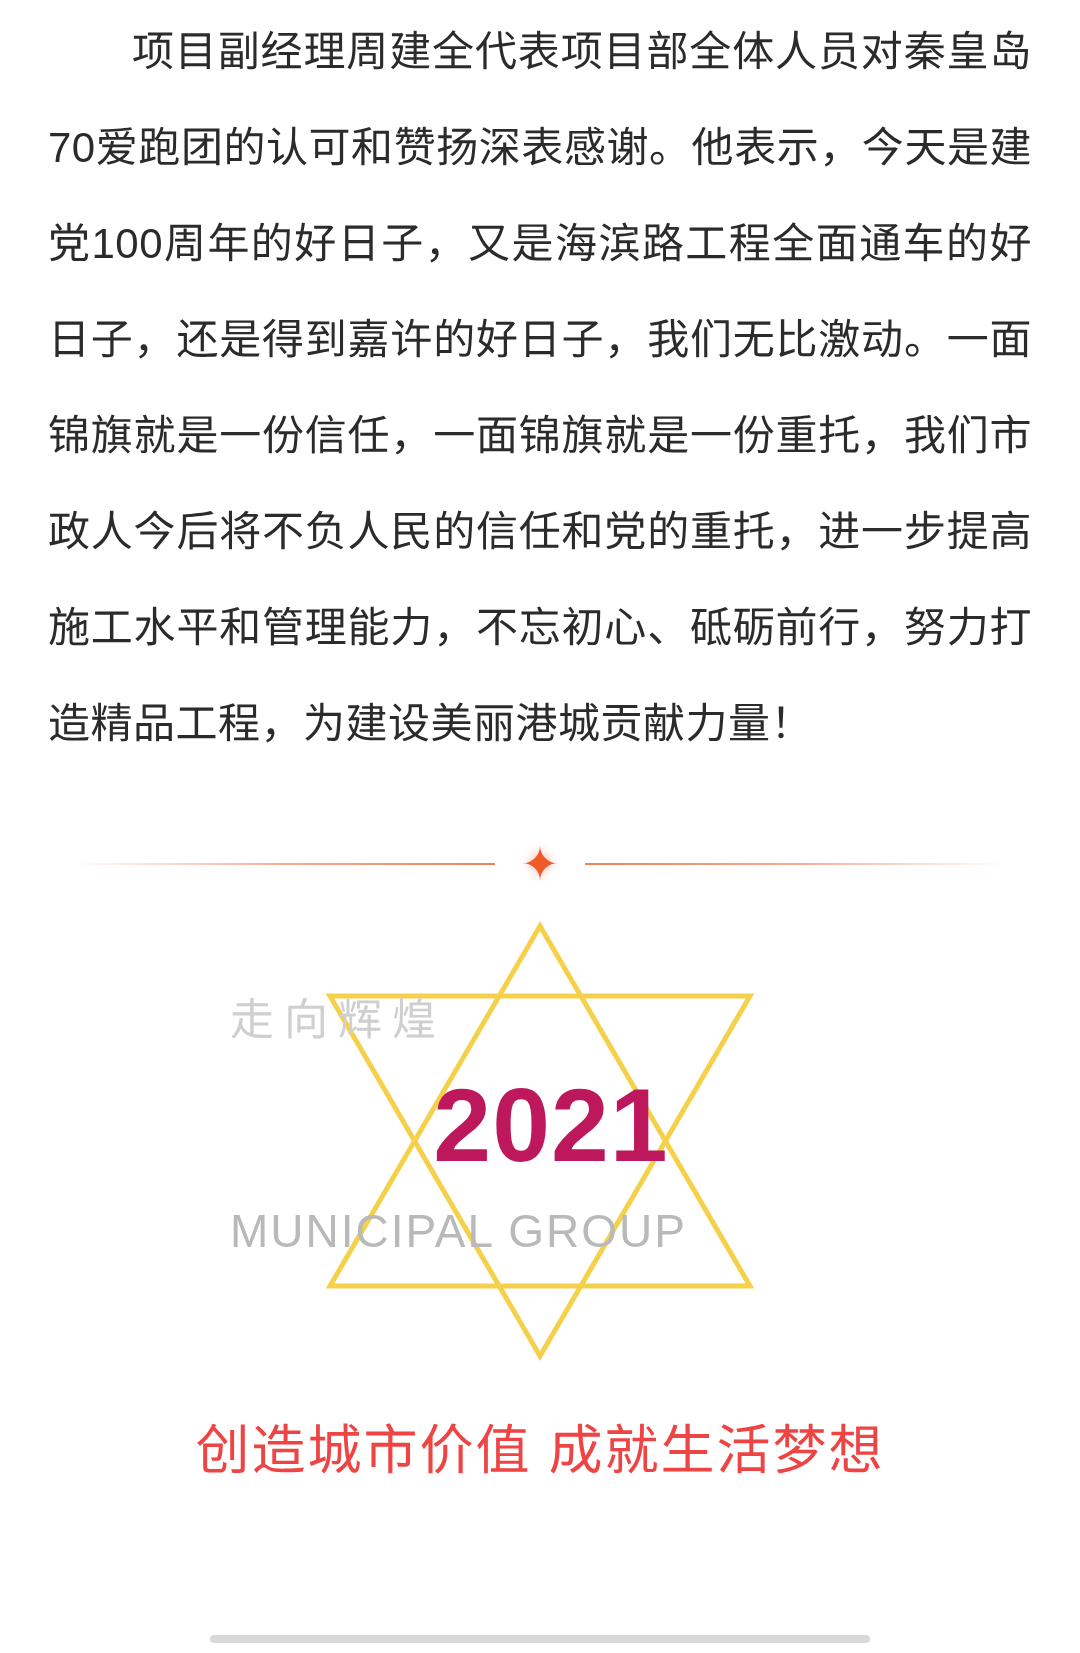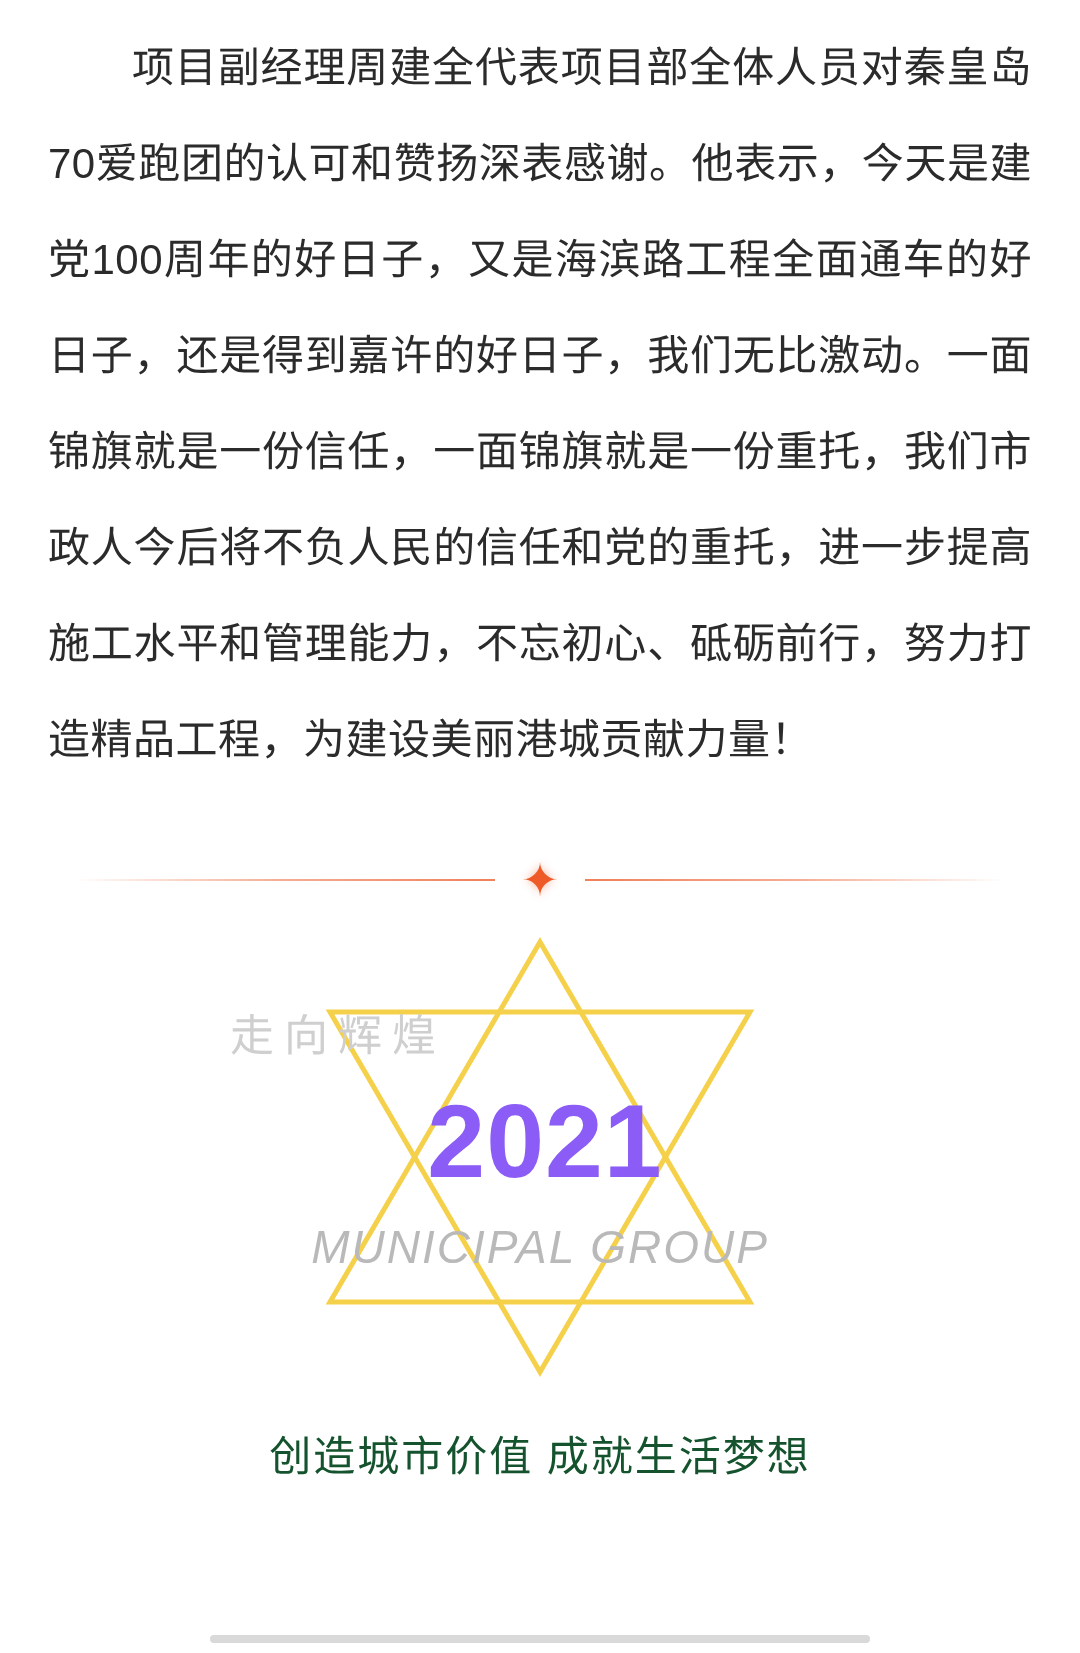--- a/index.html
+++ b/index.html
@@ -18,21 +18,21 @@
   .page {
     width: 1080px;
     height: 1653px;
     position: relative;
     background: #ffffff;
     box-sizing: border-box;
   }
 
   
   .article-body {
-    padding: 20px 48px 0 48px;
+    padding: 4px 48px 0 48px;
     box-sizing: border-box;
   }
   .paragraph {
     font-size: 42px;
     line-height: 96px;
     color: #2b2b2b;
     text-align: justify;
     text-align-last: left;
     letter-spacing: 0.5px;
     text-indent: 84px;
@@ -108,49 +108,48 @@
     top: 78px;
     width: 620px;
     text-align: left;
     font-size: 44px;
     letter-spacing: 10px;
     color: #cfcfcf;
     font-family: "Liberation Sans", "DejaVu Sans", sans-serif;
   }
   .logo-year {
     position: absolute;
-    left: 5px;
+    left: 11px;
     top: 160px;
     width: 620px;
     text-align: center;
     font-size: 104px;
     font-weight: bold;
-    color: #8b5cf6;
+    color: #be185d;
     letter-spacing: 1px;
     font-family: "Liberation Sans", "DejaVu Sans", sans-serif;
   }
   .logo-en {
     position: absolute;
     left: 0;
     top: 298px;
     width: 620px;
-    text-align: center;
+    text-align: left;
     font-size: 46px;
     letter-spacing: 2px;
     color: #b9b9b9;
     font-family: "Liberation Sans", "DejaVu Sans", sans-serif;
-    font-style: italic;
   }
 
   
   .slogan {
     width: 100%;
     text-align: center;
-    font-size: 42px;
-    color: #14532d;
+    font-size: 54px;
+    color: #ef4444;
     letter-spacing: 2px;
     margin-top: 30px;
     font-family: "Liberation Sans", "DejaVu Sans", sans-serif;
   }
 
   
   .scroll-indicator {
     position: absolute;
     left: 50%;
     transform: translateX(-50%);

